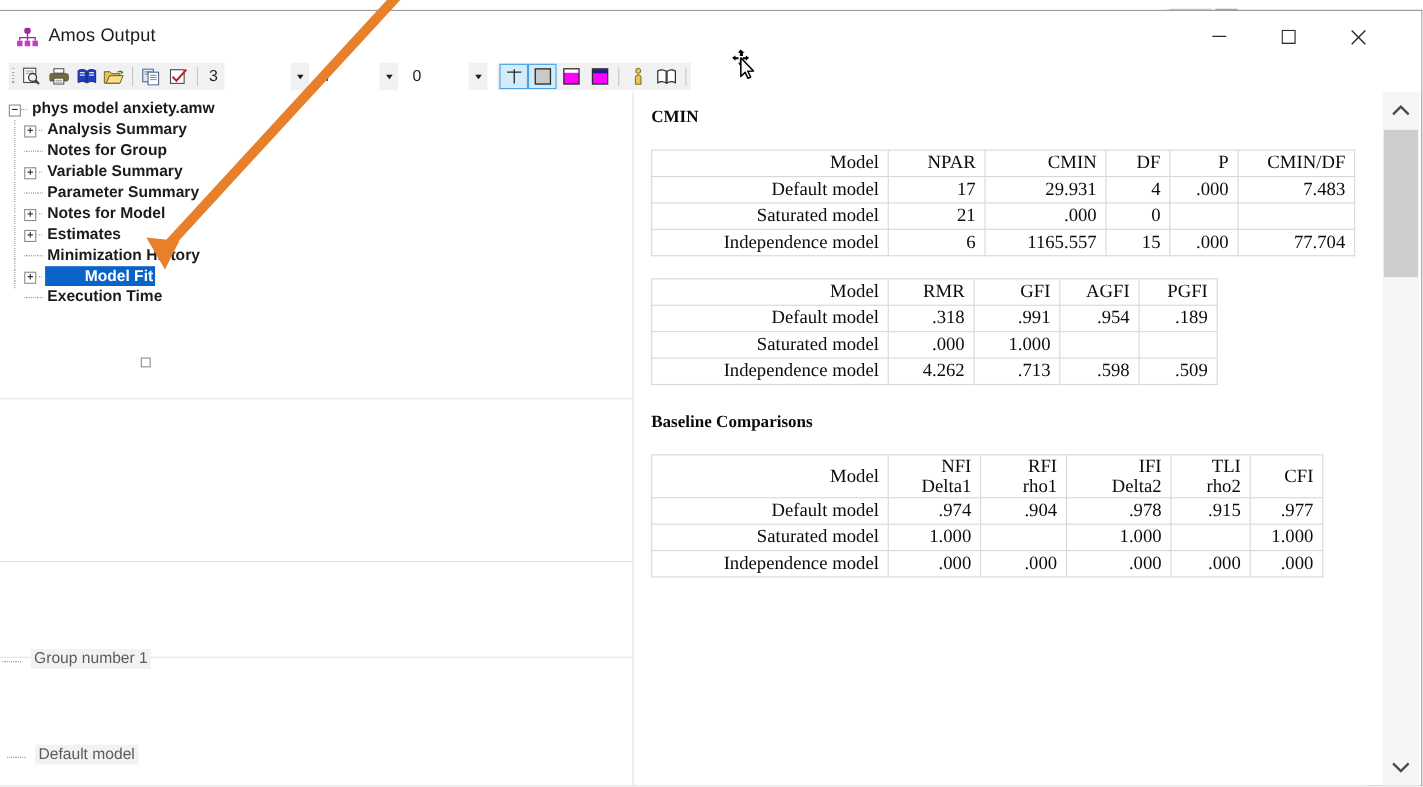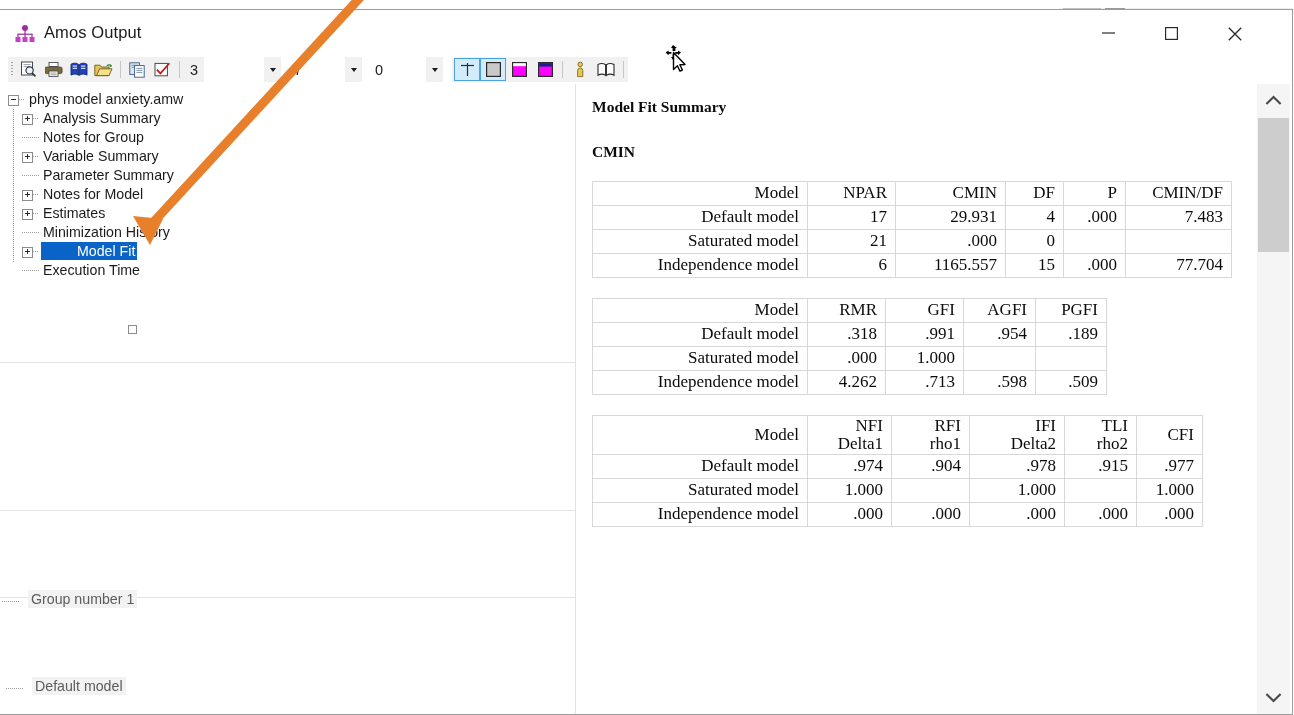--- a/index.html
+++ b/index.html
@@ -145,21 +145,21 @@
   
   .left-pane {
     position: absolute; left: 0; top: 0; width: 575px; height: 630px;
     background: #ffffff; overflow: hidden;
   }
   .tree { position: absolute; left: 8px; top: 6px; }
   .tnode {
     position: relative; height: 19px; line-height: 19px;
     font-size: 14.2px; color: #1b1b1b; white-space: nowrap;
   }
-  .tnode .lbl { position: relative; padding: 1px 2px; }
+  .tnode .lbl { position: relative; padding: 1px 2px; font-weight: bold; }
   .tnode.sel .lbl { background: #0a64c8; color: #ffffff; }
   .expander {
     position: absolute; width: 9px; height: 9px;
     border: 1px solid #8c8c8c; background: #ffffff;
     top: 5px;
   }
   .expander::before {
     content:""; position:absolute; left:2px; top:3px; width:5px; height:1px; background:#2b2b2b;
   }
   .expander.plus::after {
@@ -502,21 +502,20 @@
           <span class="dotline" style="left:-26px; top:10px; width:18px;"></span>
           <span class="lbl">Default model</span>
         </div>
       </div>
 
       <div class="vsplit"></div>
 
       <div class="right-pane">
         <div class="doc">
 
-          <div class="sec-h" style="margin-bottom:27px;">Model Fit Summary</div>
 
           <div class="sec-h">CMIN</div>
           <table class="fit" style="margin-top:20px; width:639px;">
             <colgroup>
               <col style="width:215px">
                 <col style="width:88px">
                 <col style="width:110px">
               <col style="width:58px">
                 <col style="width:62px">
                 <col style="width:106px">
@@ -594,20 +593,21 @@
               <tr>
                 <td class="mcol">Independence model</td>
                 <td class="num">4.262</td>
                 <td class="num">.713</td>
                 <td class="num">.598</td>
                 <td class="num">.509</td>
               </tr>
             </tbody>
           </table>
 
+          <div class="sec-h" style="margin-top:25px;">Baseline Comparisons</div>
           <table class="fit" style="margin-top:20px; width:590px;">
             <colgroup>
               <col style="width:215px">
                 <col style="width:84px">
                 <col style="width:78px">
               <col style="width:95px">
                 <col style="width:72px">
                 <col style="width:66px">
             </colgroup>
             <thead>

